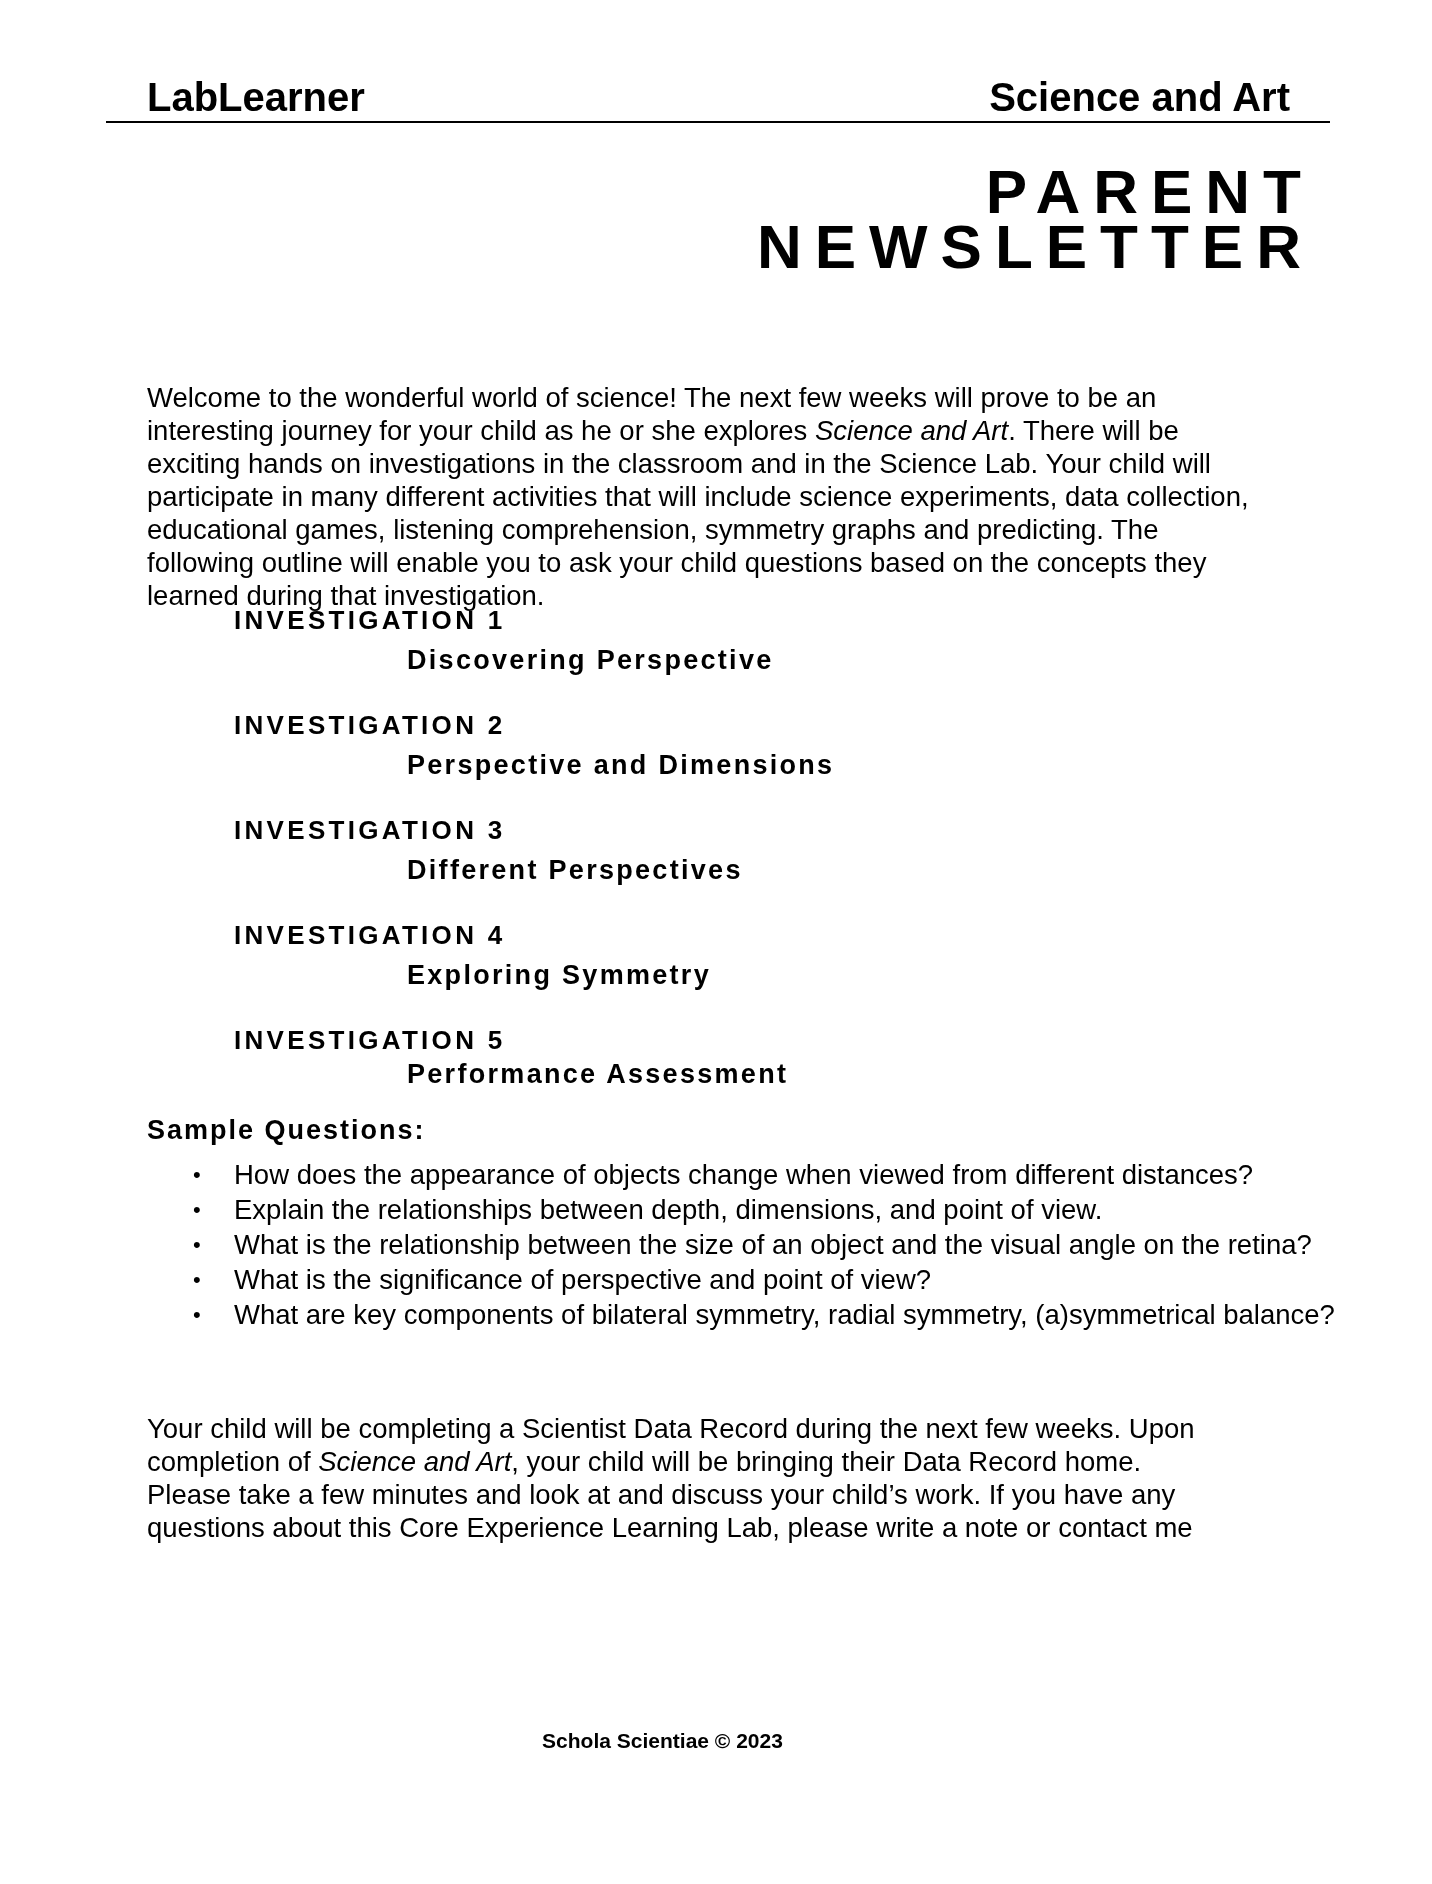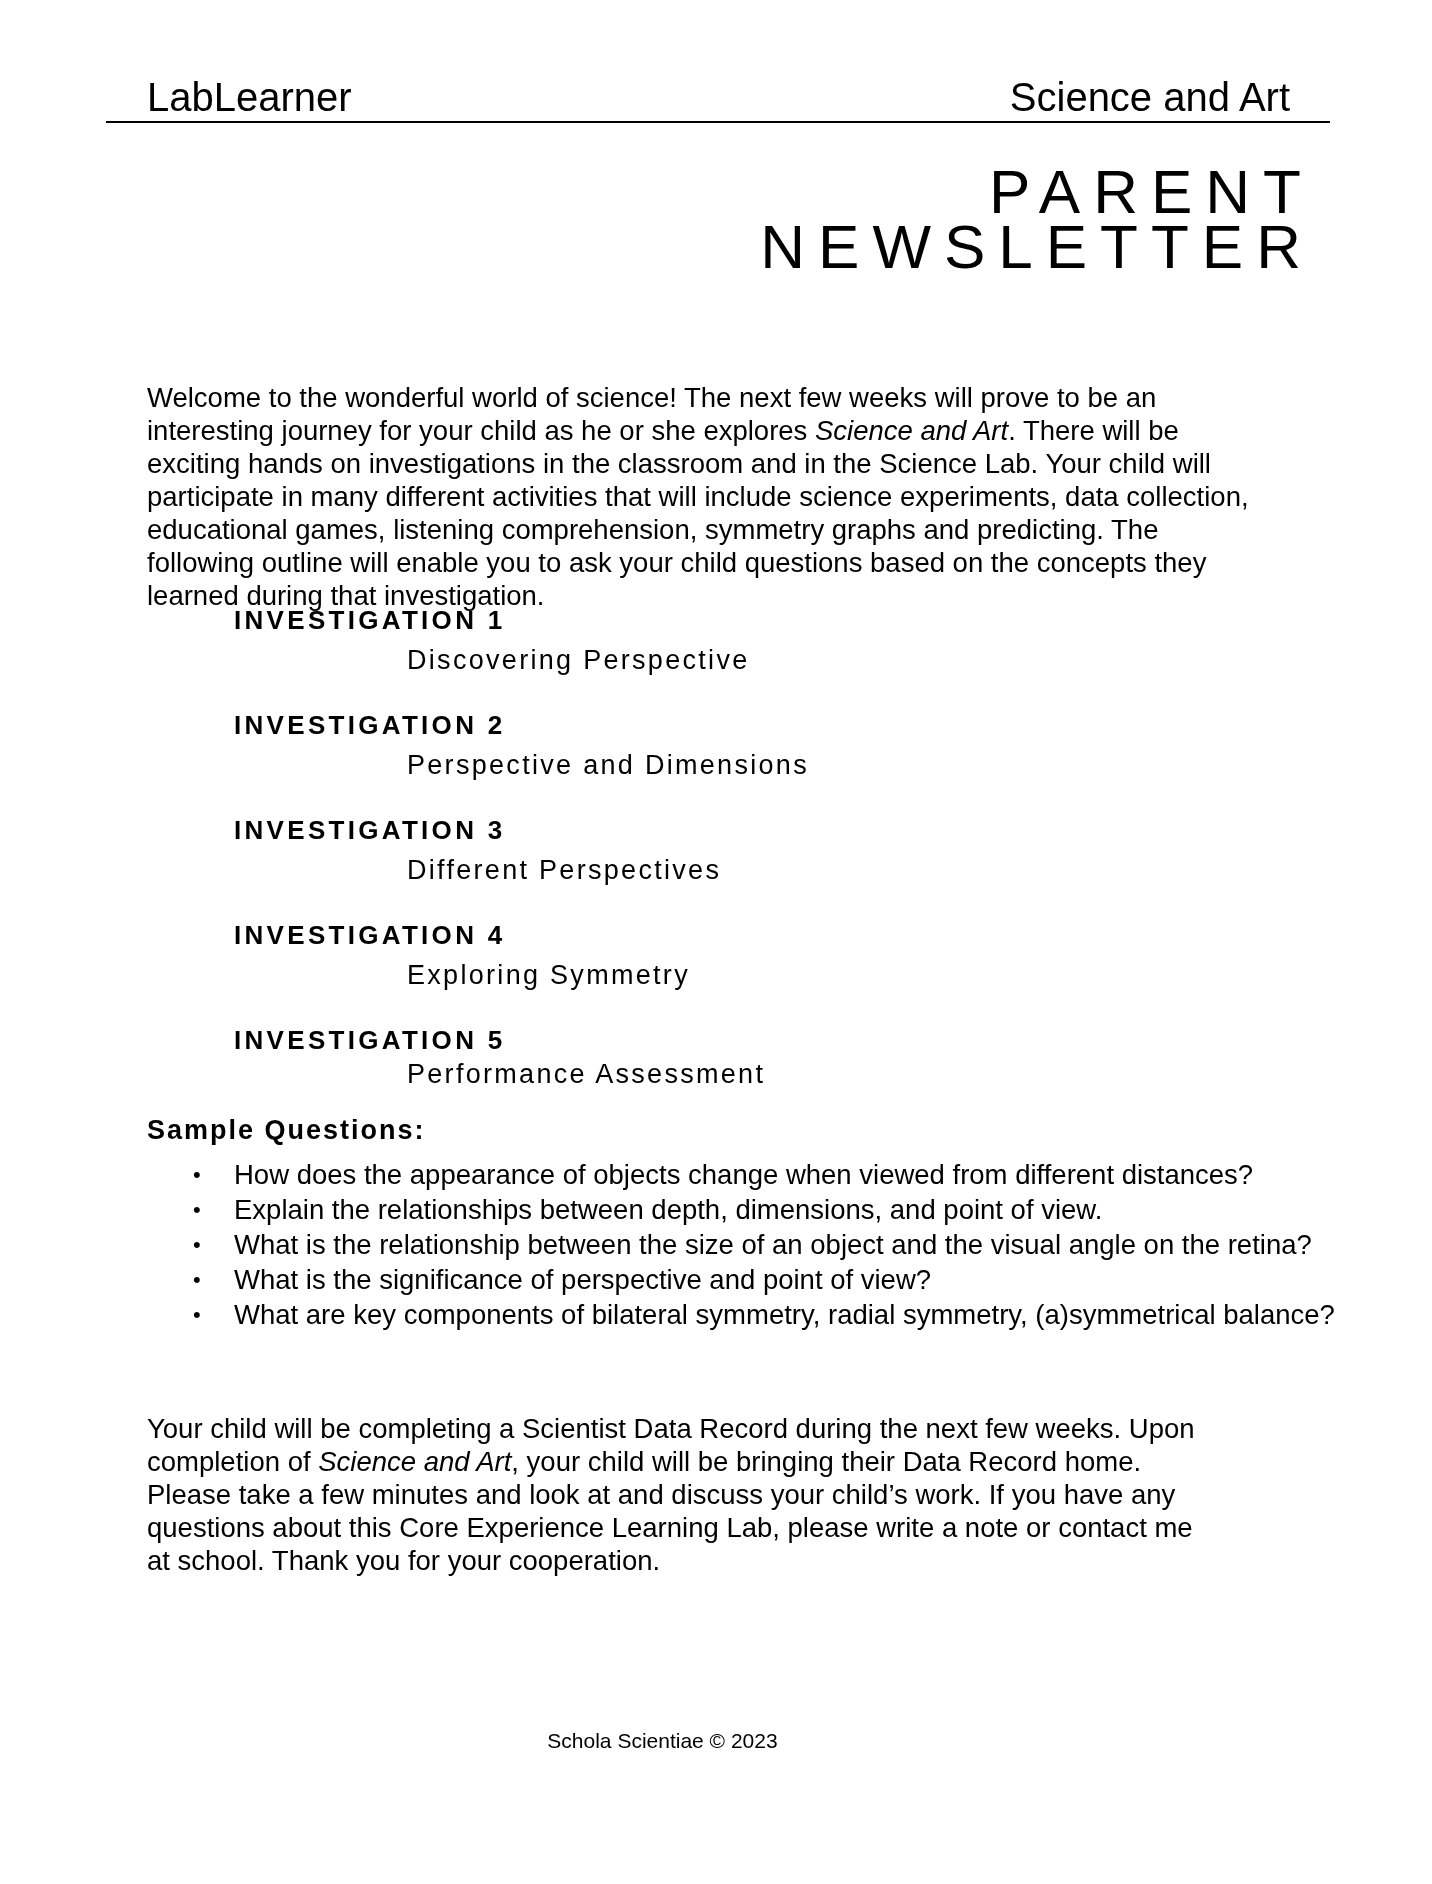--- a/index.html
+++ b/index.html
@@ -1,18 +1,18 @@
 <!DOCTYPE html>
 <html><head>
 <meta charset="utf-8">
 <style>
   html, body { margin: 0; padding: 0; background: #ffffff; }
   body { width: 1432px; height: 1884px; position: relative; overflow: hidden;
          font-family: "Liberation Sans", sans-serif; color: #000; }
-  .abs { position: absolute; white-space: nowrap; }
+  .abs { position: absolute; white-space: nowrap; font-weight: bold; }
   .hdr-left { left: 147px; top: 74px; font-size: 40px; line-height: 46px; }
   .hdr-right { right: 142px; top: 74px; font-size: 40px; line-height: 46px; }
   .rule { position: absolute; left: 106px; top: 121px; width: 1224px; height: 0; border-top: 2px solid #000; }
   .title { right: 118px; font-size: 62px; line-height: 70px; letter-spacing: 13px; text-align: right; }
   .t1 { top: 157px; }
   .t2 { top: 212px; }
   .para { position: absolute; left: 147px; width: 1200px; font-size: 27.5px; line-height: 33px; white-space: normal; margin-top: 44px; }
   .p1 { top: 337px; }
   .line { display: block; white-space: nowrap; }
   .inv-h { left: 234px; font-size: 26px; font-weight: bold; letter-spacing: 3.3px; line-height: 30px; }
@@ -83,16 +83,15 @@
     <span class="bullet-dot">•</span>
     <span class="bullet-text">What are key components of bilateral symmetry, radial symmetry, (a)symmetrical balance?</span>
   </div>
 </div>
 
 <div class="para p2">
   <span class="line"><span>Your child will be completing a Scientist Data Record during the next few weeks.  Upon</span></span>
   <span class="line"><span>completion of </span><em>Science and Art</em><span>, your child will be bringing their Data Record home.</span></span>
   <span class="line"><span>Please take a few minutes and look at and discuss your child’s work.  If you have any</span></span>
   <span class="line"><span>questions about this Core Experience Learning Lab, please write a note or contact me</span></span>
-  <span class="line"><span>at school.  Thank you for your cooperation.</span></span>
 </div>
 
 <div class="abs footer">Schola Scientiae © 2023</div>
 
 </body></html>

